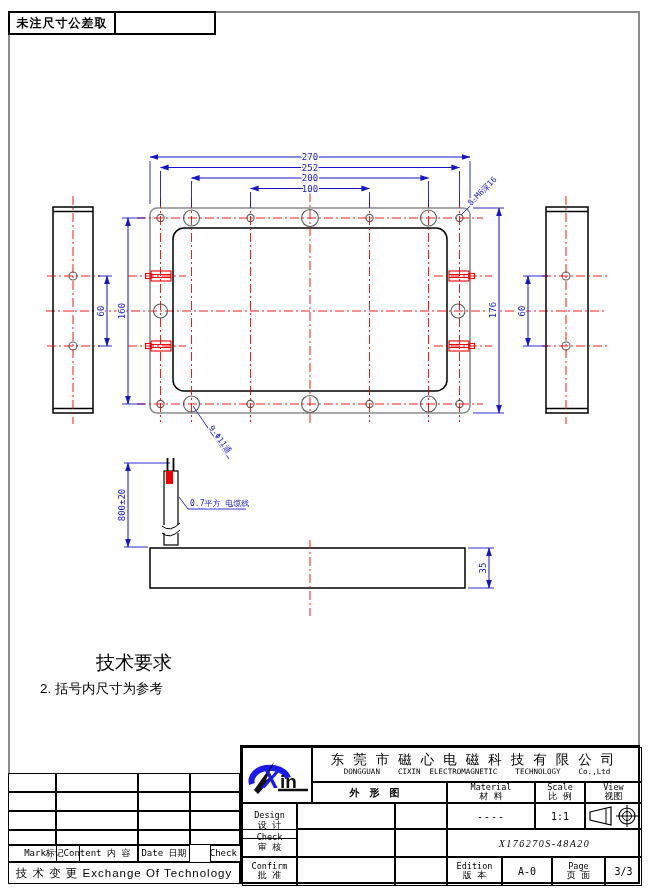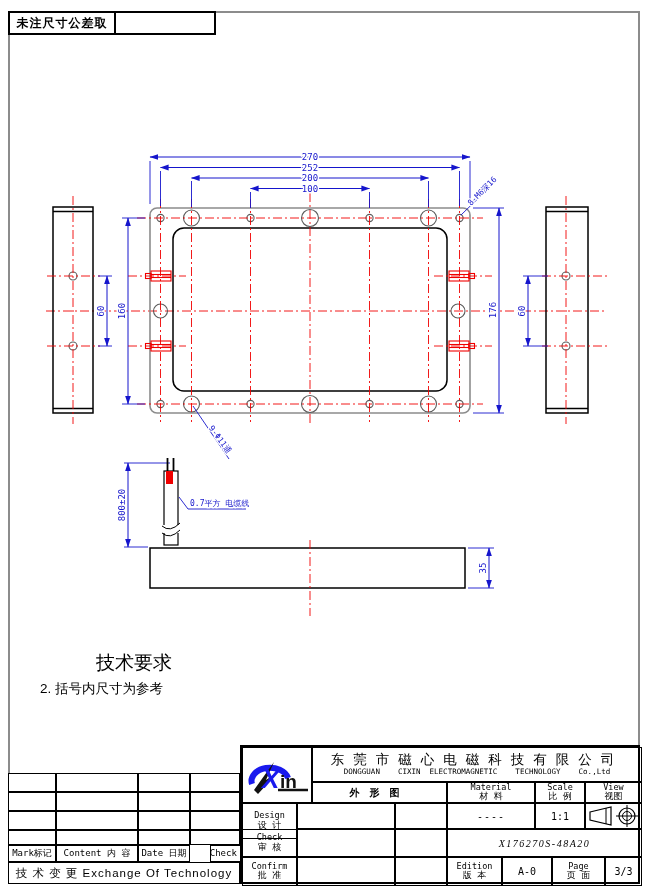--- a/index.html
+++ b/index.html
@@ -258,21 +258,21 @@
     <div class="cell" style="left:182px;top:19px;width:50px;height:19px;"></div>
     <div class="cell" style="left:0;top:38px;width:48px;height:19px;"></div>
     <div class="cell" style="left:48px;top:38px;width:82px;height:19px;"></div>
     <div class="cell" style="left:130px;top:38px;width:52px;height:19px;"></div>
     <div class="cell" style="left:182px;top:38px;width:50px;height:19px;"></div>
     <div class="cell" style="left:0;top:57px;width:48px;height:15px;"></div>
     <div class="cell" style="left:48px;top:57px;width:82px;height:15px;"></div>
     <div class="cell" style="left:130px;top:57px;width:52px;height:15px;"></div>
     <div class="cell" style="left:182px;top:57px;width:50px;height:15px;"></div>
 
-    <div class="cell" style="left:0;top:72px;width:48px;height:17px;">Mark标记</div>
+    <div class="cell" style="left:0;top:72px;width:72px;height:17px;">Mark标记</div>
     <div class="cell" style="left:48px;top:72px;width:82px;height:17px;">Content 内 容</div>
     <div class="cell" style="left:130px;top:72px;width:52px;height:17px;">Date 日期</div>
     <div class="cell" style="left:182px;top:72px;width:50px;height:17px;margin-left:20px;">Check 审核</div>
 
     <div class="cell revfooter" style="left:0;top:89px;width:232px;height:22px;text-align:right;">技 术 变 更   Exchange Of Technology</div>
   </div>
 
   <div id="titleblock" class="abs">
 
     <div class="cell" style="left:0;top:0;width:70px;height:56px;">

